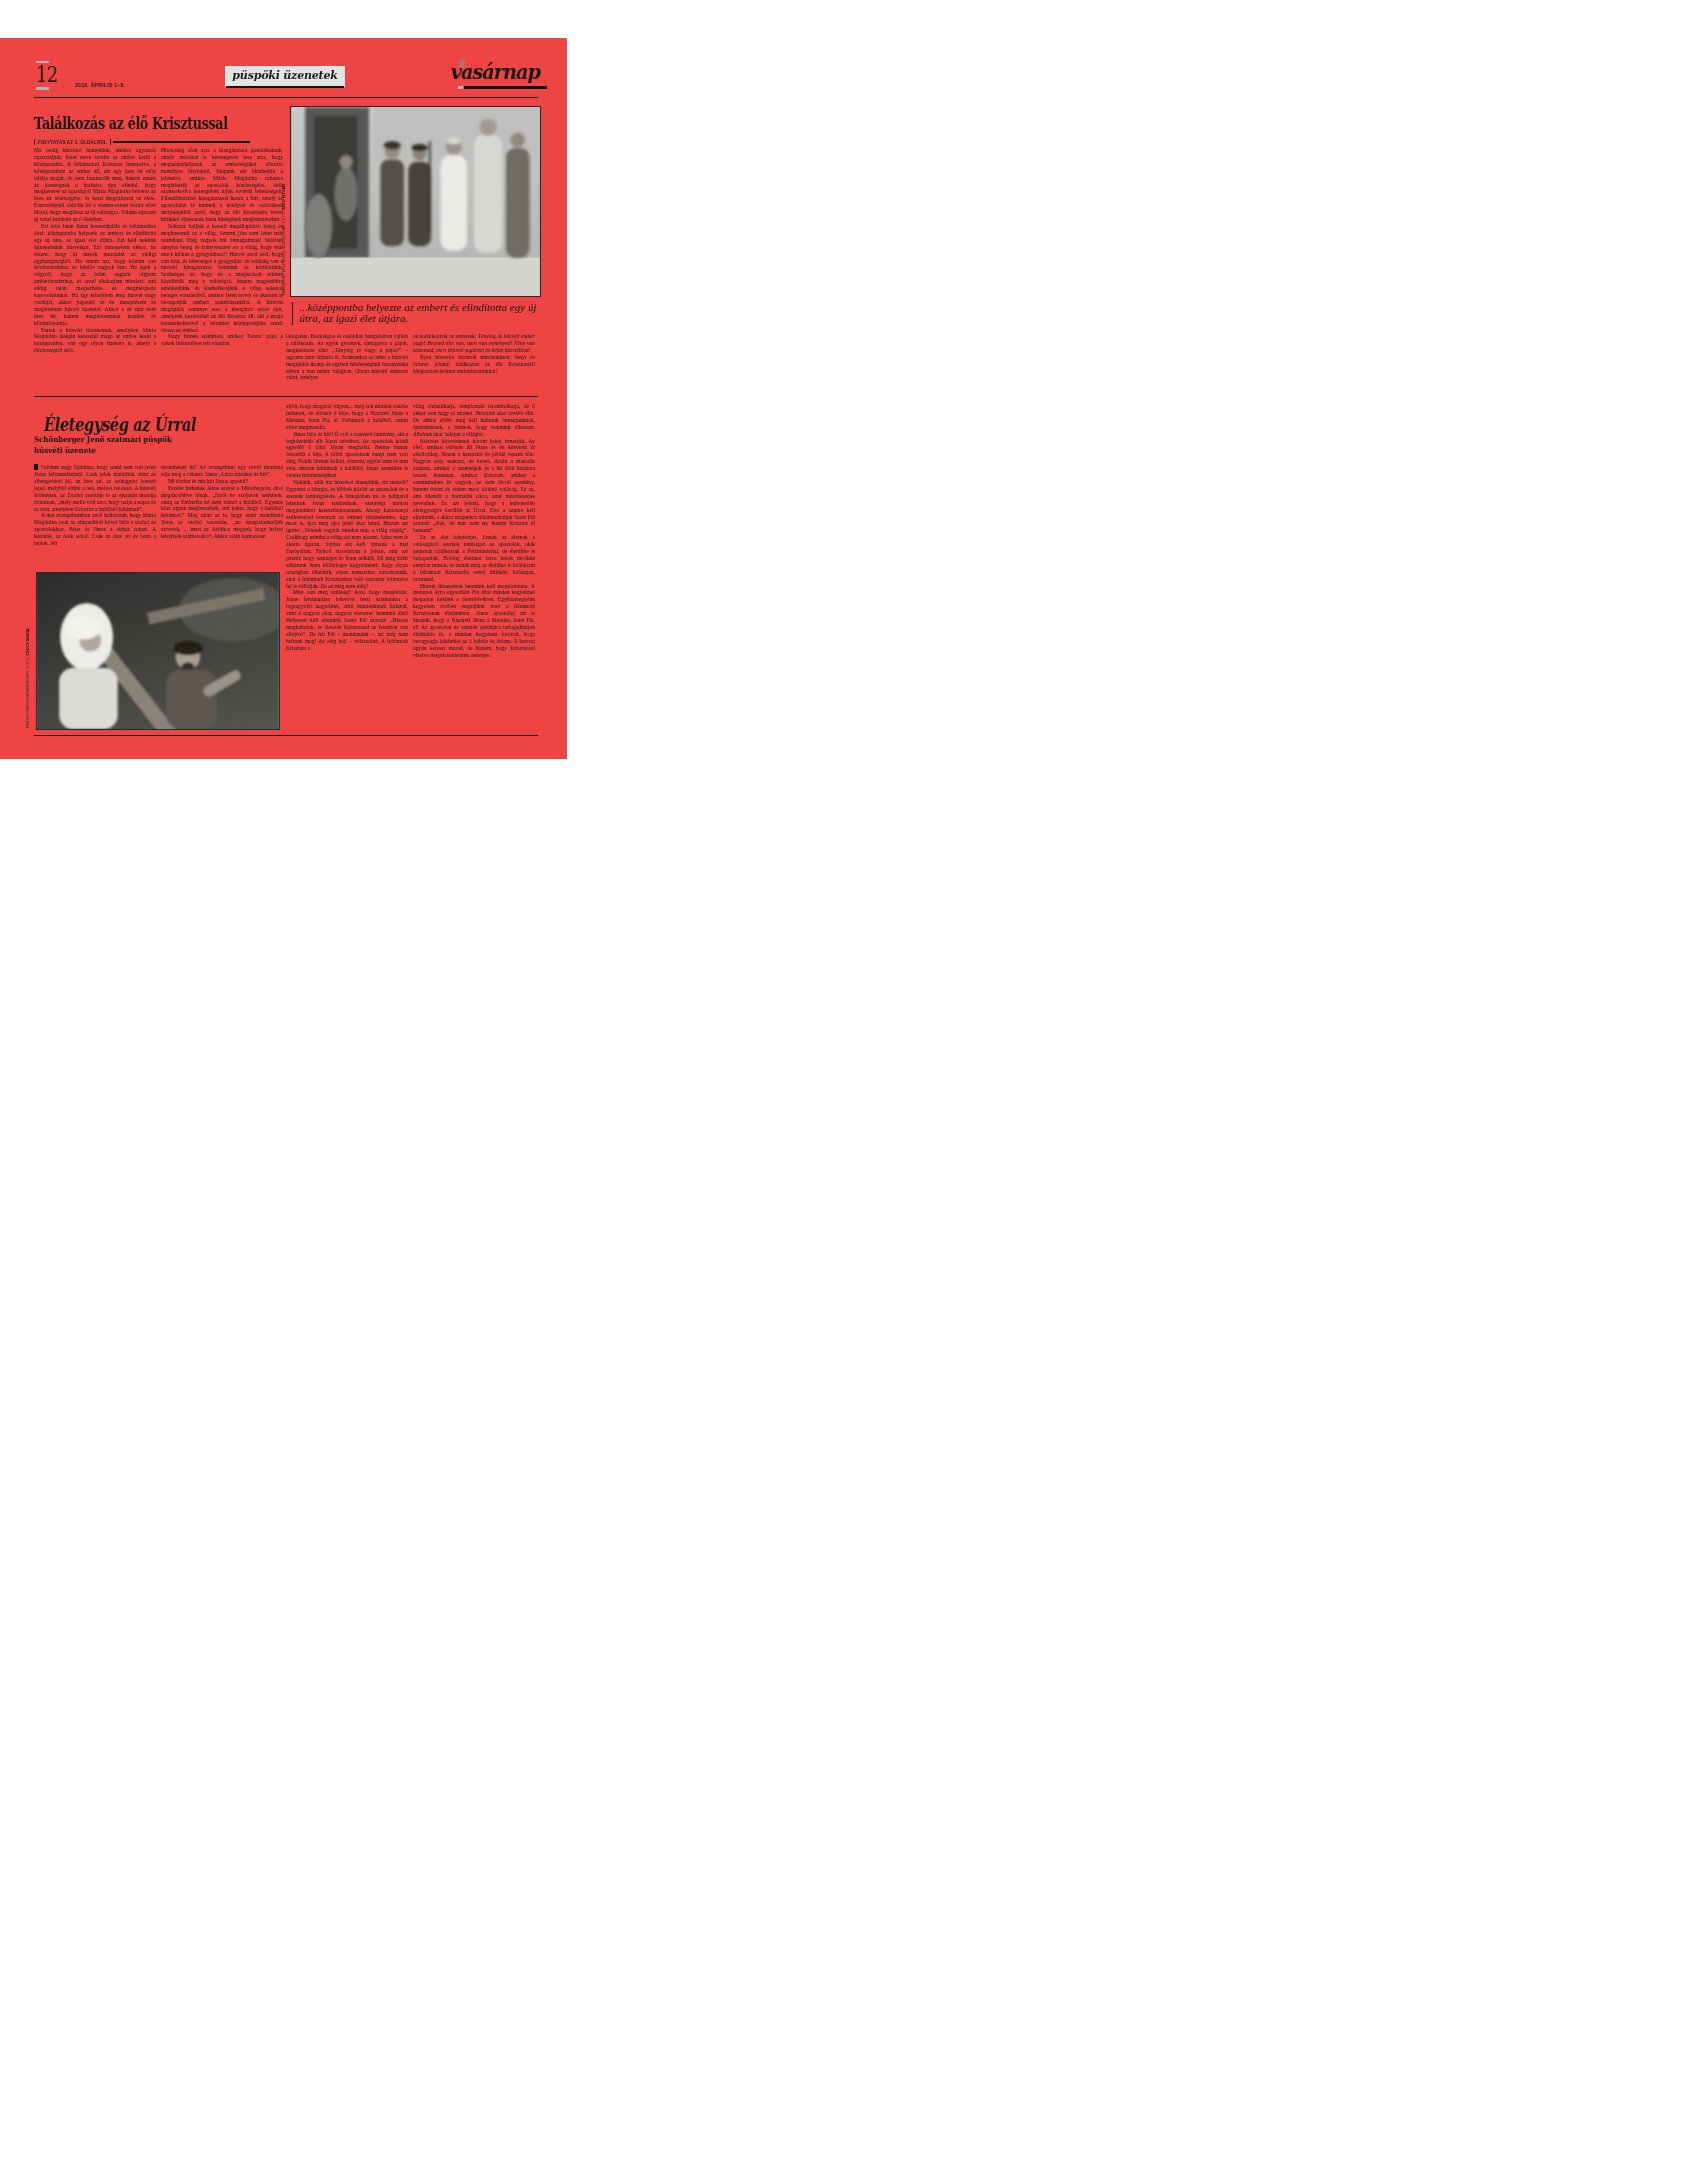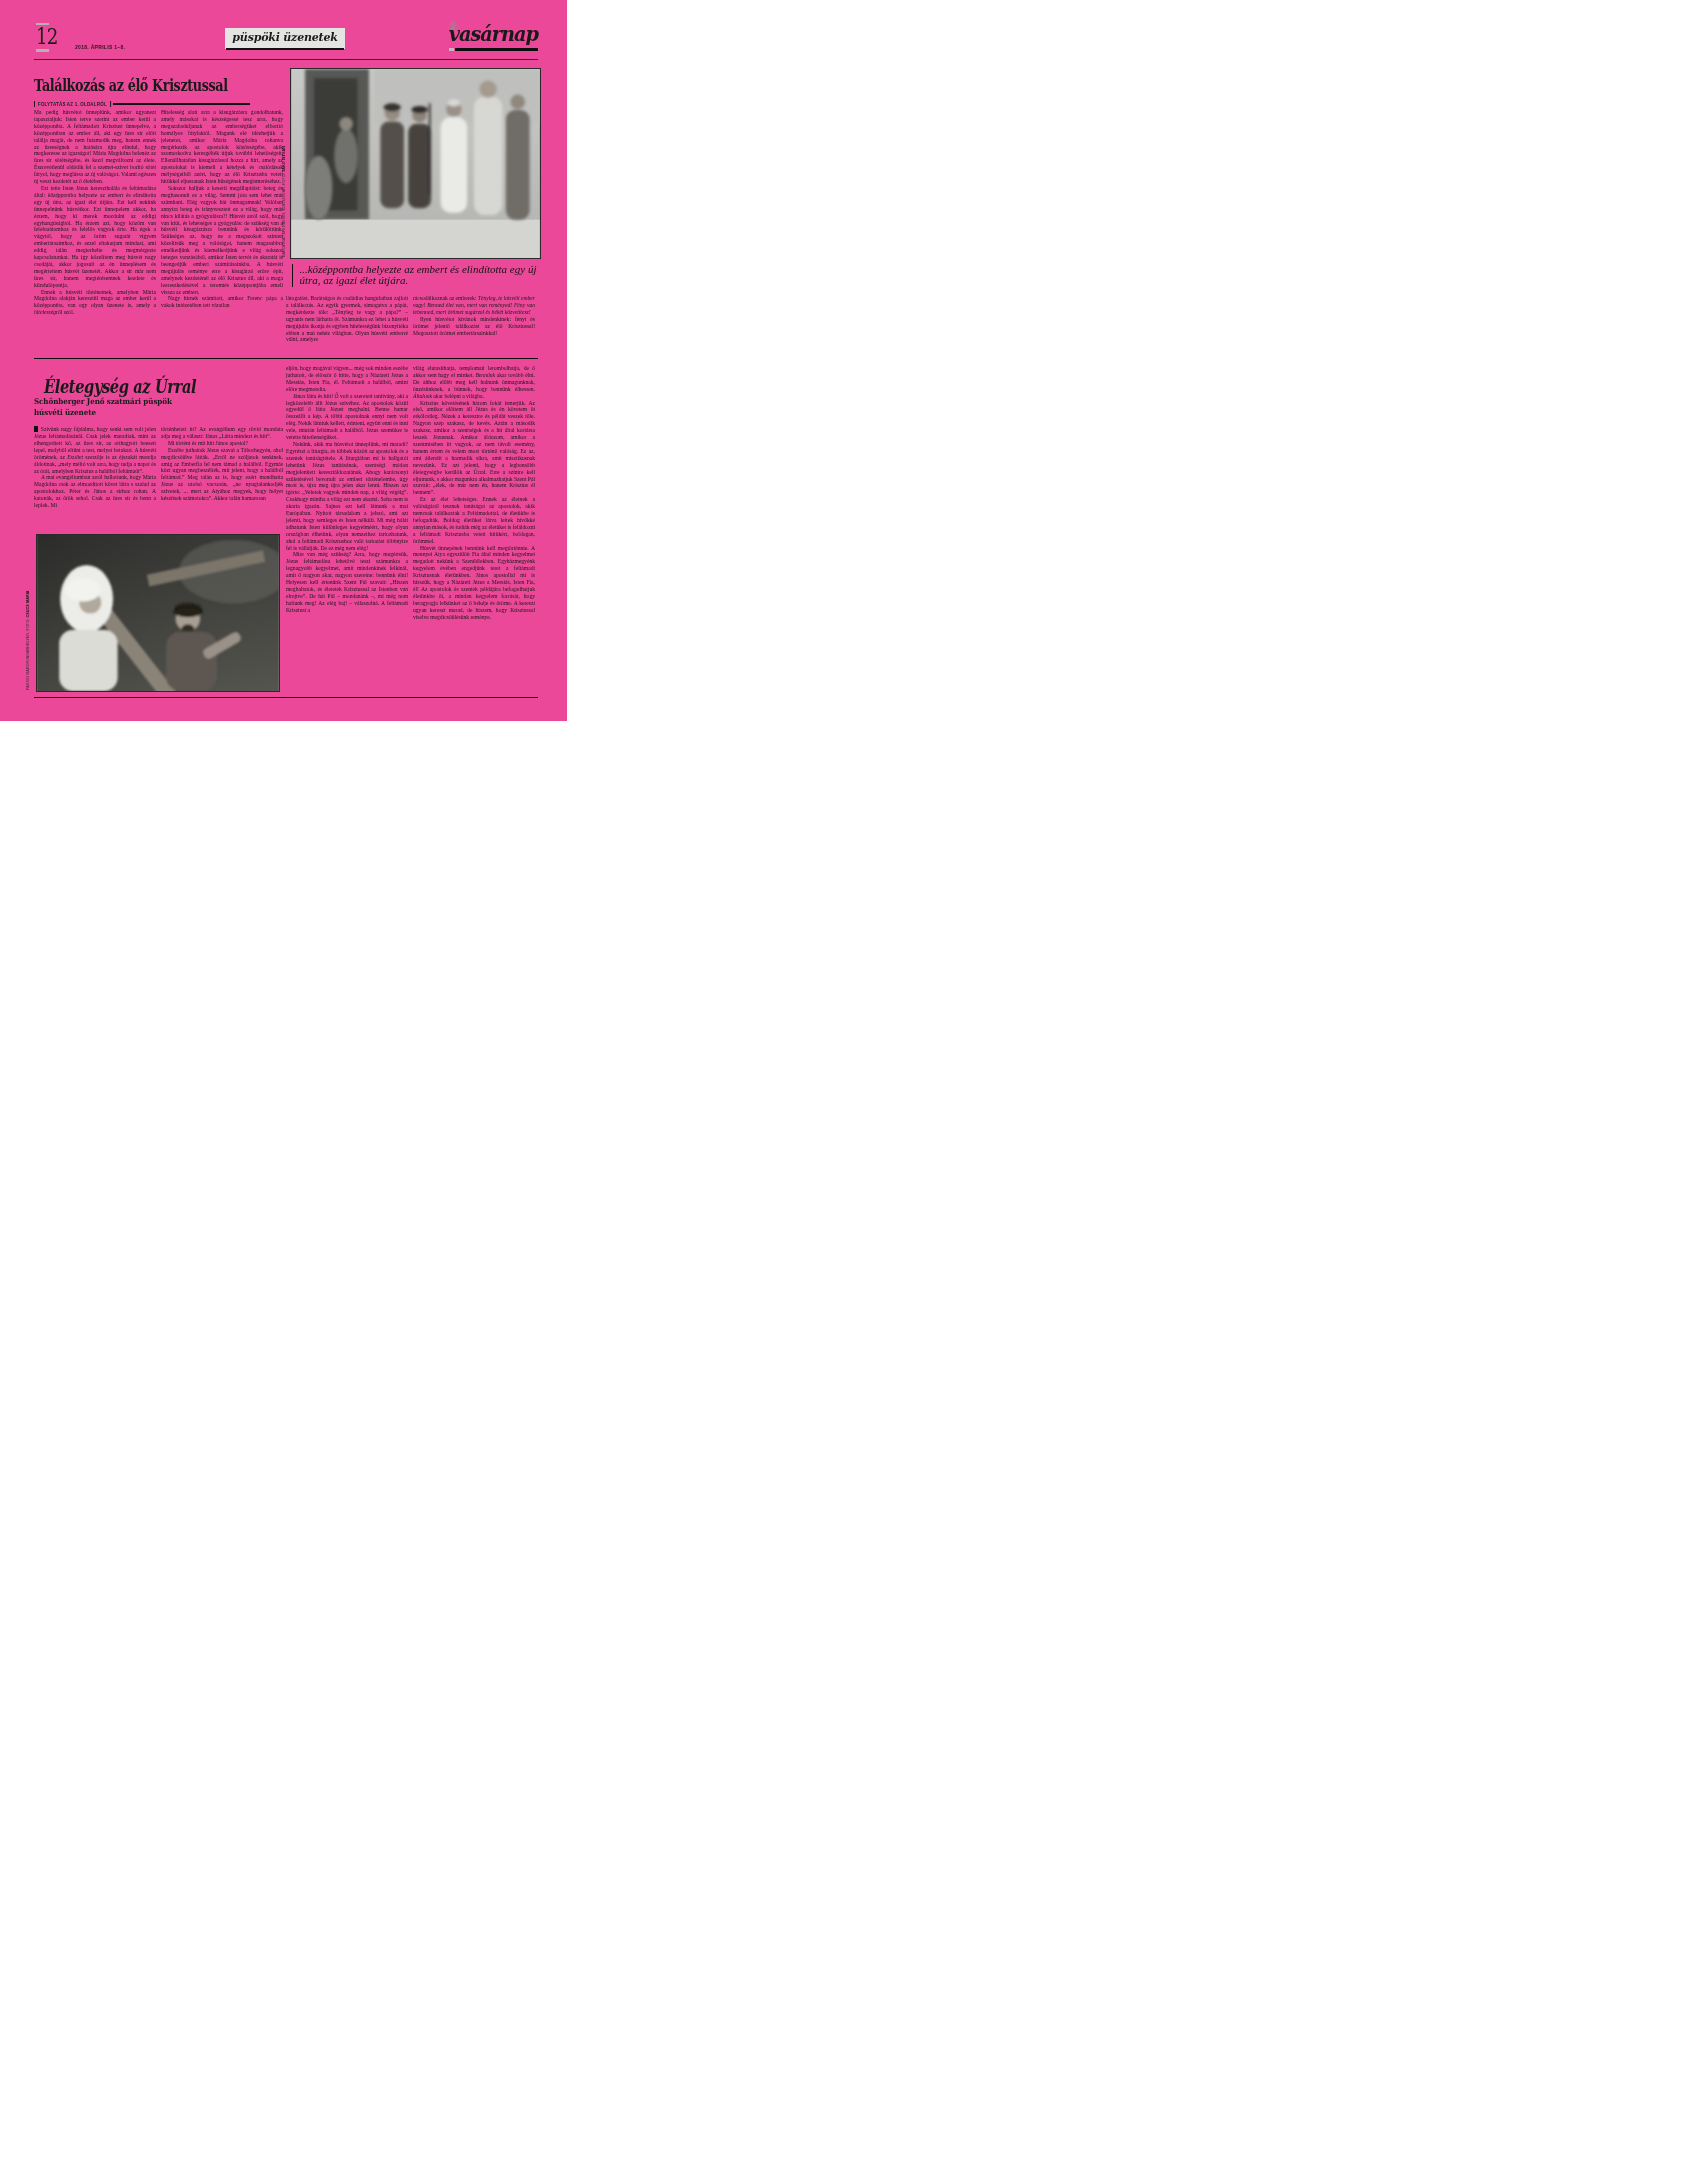--- a/index.html
+++ b/index.html
@@ -1,31 +1,31 @@
 <!DOCTYPE html>
 <html lang="hu" style="font-size:7.3px"><head>
 <meta charset="utf-8">
 <style>
   html,body{margin:0;padding:0;background:#ffffff;}
-  .page{position:relative;width:567px;height:721px;background:#ec4899;color:#1a1a1a;
-        font-family:"Liberation Serif", serif;overflow:hidden;}
+  .page{position:relative;width:567px;height:721px;background:#ef4444;color:#1a1a1a;
+        font-family:"Liberation Serif", serif;overflow:hidden;margin-top:38px;}
 
   
   .pagenum-block{position:absolute;left:36px;top:23px;width:21px;text-align:left;}
   .pn-bar{width:13px;height:2.3px;background:#b3b3b3;}
   .pagenum{font-family:"DejaVu Serif", serif;font-size:21.5px;line-height:24px;font-weight:400;
            letter-spacing:-0.9px;display:inline-block;transform:scaleX(.85);transform-origin:left;}
   .date{position:absolute;left:75px;top:44px;font-family:"Liberation Sans", sans-serif;
         font-size:5px;font-weight:700;letter-spacing:0.3px;color:#1c1c1c;}
   .badge{position:absolute;left:225px;top:28px;width:120px;height:20.6px;background:#e4e4e2;}
   .badge-text{position:absolute;left:0;right:0;top:2.7px;text-align:center;
         font-family:"DejaVu Serif", serif;font-style:italic;font-weight:700;font-size:11px;
         letter-spacing:-0.2px;}
   .badge-bar{position:absolute;left:1.4px;right:1.4px;bottom:-1.4px;height:2.3px;background:#111;}
-  .masthead{position:absolute;right:29px;top:22px;width:110px;text-align:right;}
+  .masthead{position:absolute;right:20px;top:22px;width:110px;text-align:center;}
   .masthead-word{font-family:"DejaVu Serif", serif;font-style:italic;font-weight:700;
         font-size:21px;line-height:23px;letter-spacing:-1.1px;display:inline-block;
         transform:scaleX(.92);transform-origin:right;}
   .masthead-flame{position:absolute;right:79px;top:-3.7px;}
   .masthead-bar-row{position:absolute;right:0;top:26px;display:flex;align-items:center;gap:1.4px;}
   .mast-gray-sq{width:5px;height:3.2px;background:#bdbdbd;}
   .mast-black-bar{width:83px;height:3.2px;background:#0d0d0d;}
   .header-rule{position:absolute;left:34px;top:59px;width:504px;height:0.5px;background:#222;}
 
   

